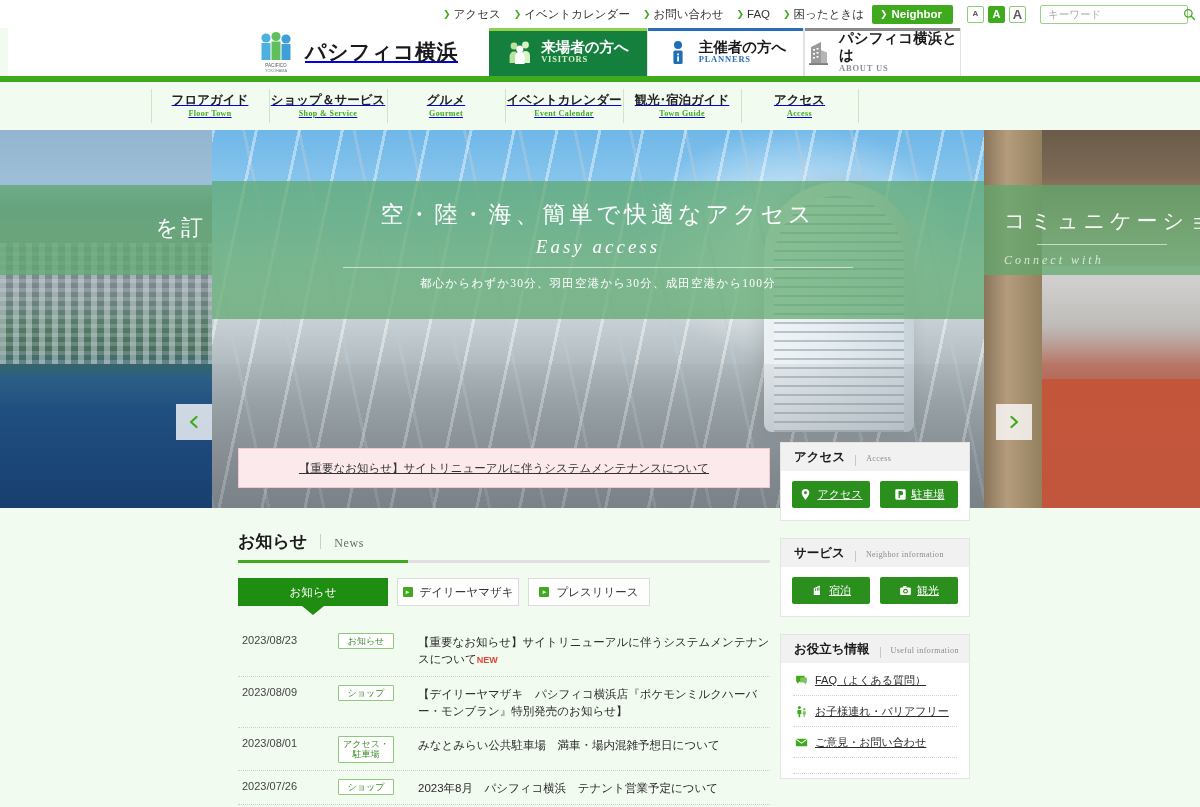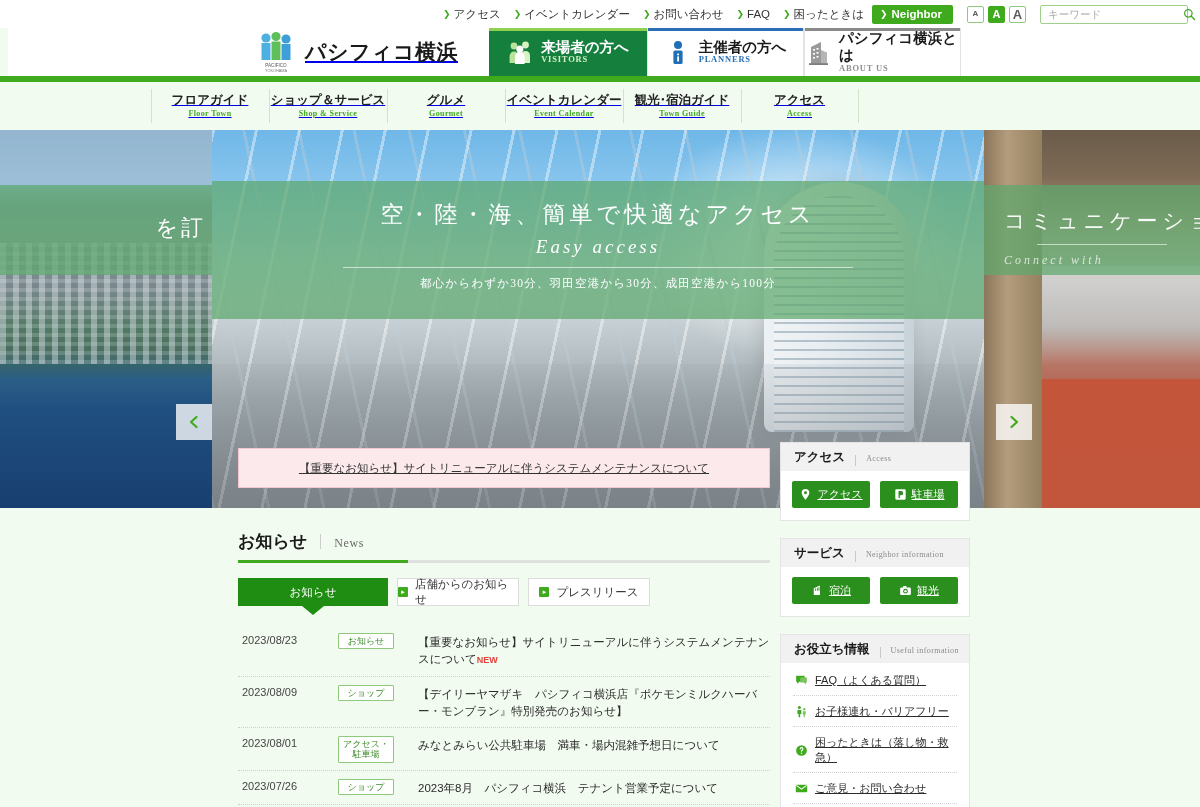--- a/index.html
+++ b/index.html
@@ -489,21 +489,21 @@
     </div>
     <div class="sec-underline"></div>
   </div>
 
   <div class="news-tabs">
     <div class="news-tab active">
       <span>お知らせ</span>
     </div>
     <div class="news-tab plain">
       <span class="sq-arrow">▸</span>
-      <span>店舗からのお知らせ</span>
+      <span>デイリーヤマザキ</span>
     </div>
     <div class="news-tab plain wide">
       <span class="sq-arrow">▸</span>
       <span>プレスリリース</span>
     </div>
   </div>
 
   <div class="news-list">
     <div class="news-row">
       <span class="news-date">2023/08/23</span>
@@ -610,28 +610,20 @@
         <svg viewBox="0 0 16 16">
           <circle cx="5.4" cy="3" r="1.9" fill="#3faa1e"></circle>
           <path d="M3 6h4.8v5H6.4v4H4.4v-4H3z" fill="#3faa1e"></path>
           <circle cx="11.4" cy="5.2" r="1.5" fill="#7cc35e"></circle>
           <path d="M9.6 7.6h3.6v4h-1.1v3.4h-1.5V11.6H9.6z" fill="#7cc35e"></path>
         </svg>
         <span>お子様連れ・バリアフリー</span>
       </a>
       <a class="info-item" href="#">
         <svg viewBox="0 0 16 16">
-          <circle cx="8" cy="8" r="6.6" fill="#3faa1e"></circle>
-          <path d="M6.4 6.1a1.7 1.7 0 1 1 2.4 1.6c-.6.3-.8.7-.8 1.3" fill="none" stroke="#fff" stroke-width="1.3" stroke-linecap="round"></path>
-          <circle cx="8" cy="11.3" r="0.95" fill="#fff"></circle>
-        </svg>
-        <span>困ったときは（落し物・救急）</span>
-      </a>
-      <a class="info-item" href="#">
-        <svg viewBox="0 0 16 16">
           <rect x="1" y="3.4" width="14" height="9.2" rx="1" fill="#3faa1e"></rect>
           <polyline points="1.6,4.2 8,8.8 14.4,4.2" fill="none" stroke="#fff" stroke-width="1.3"></polyline>
         </svg>
         <span>ご意見・お問い合わせ</span>
       </a>
       <a class="info-item" href="#">
         
         
       </a>
     </div>

